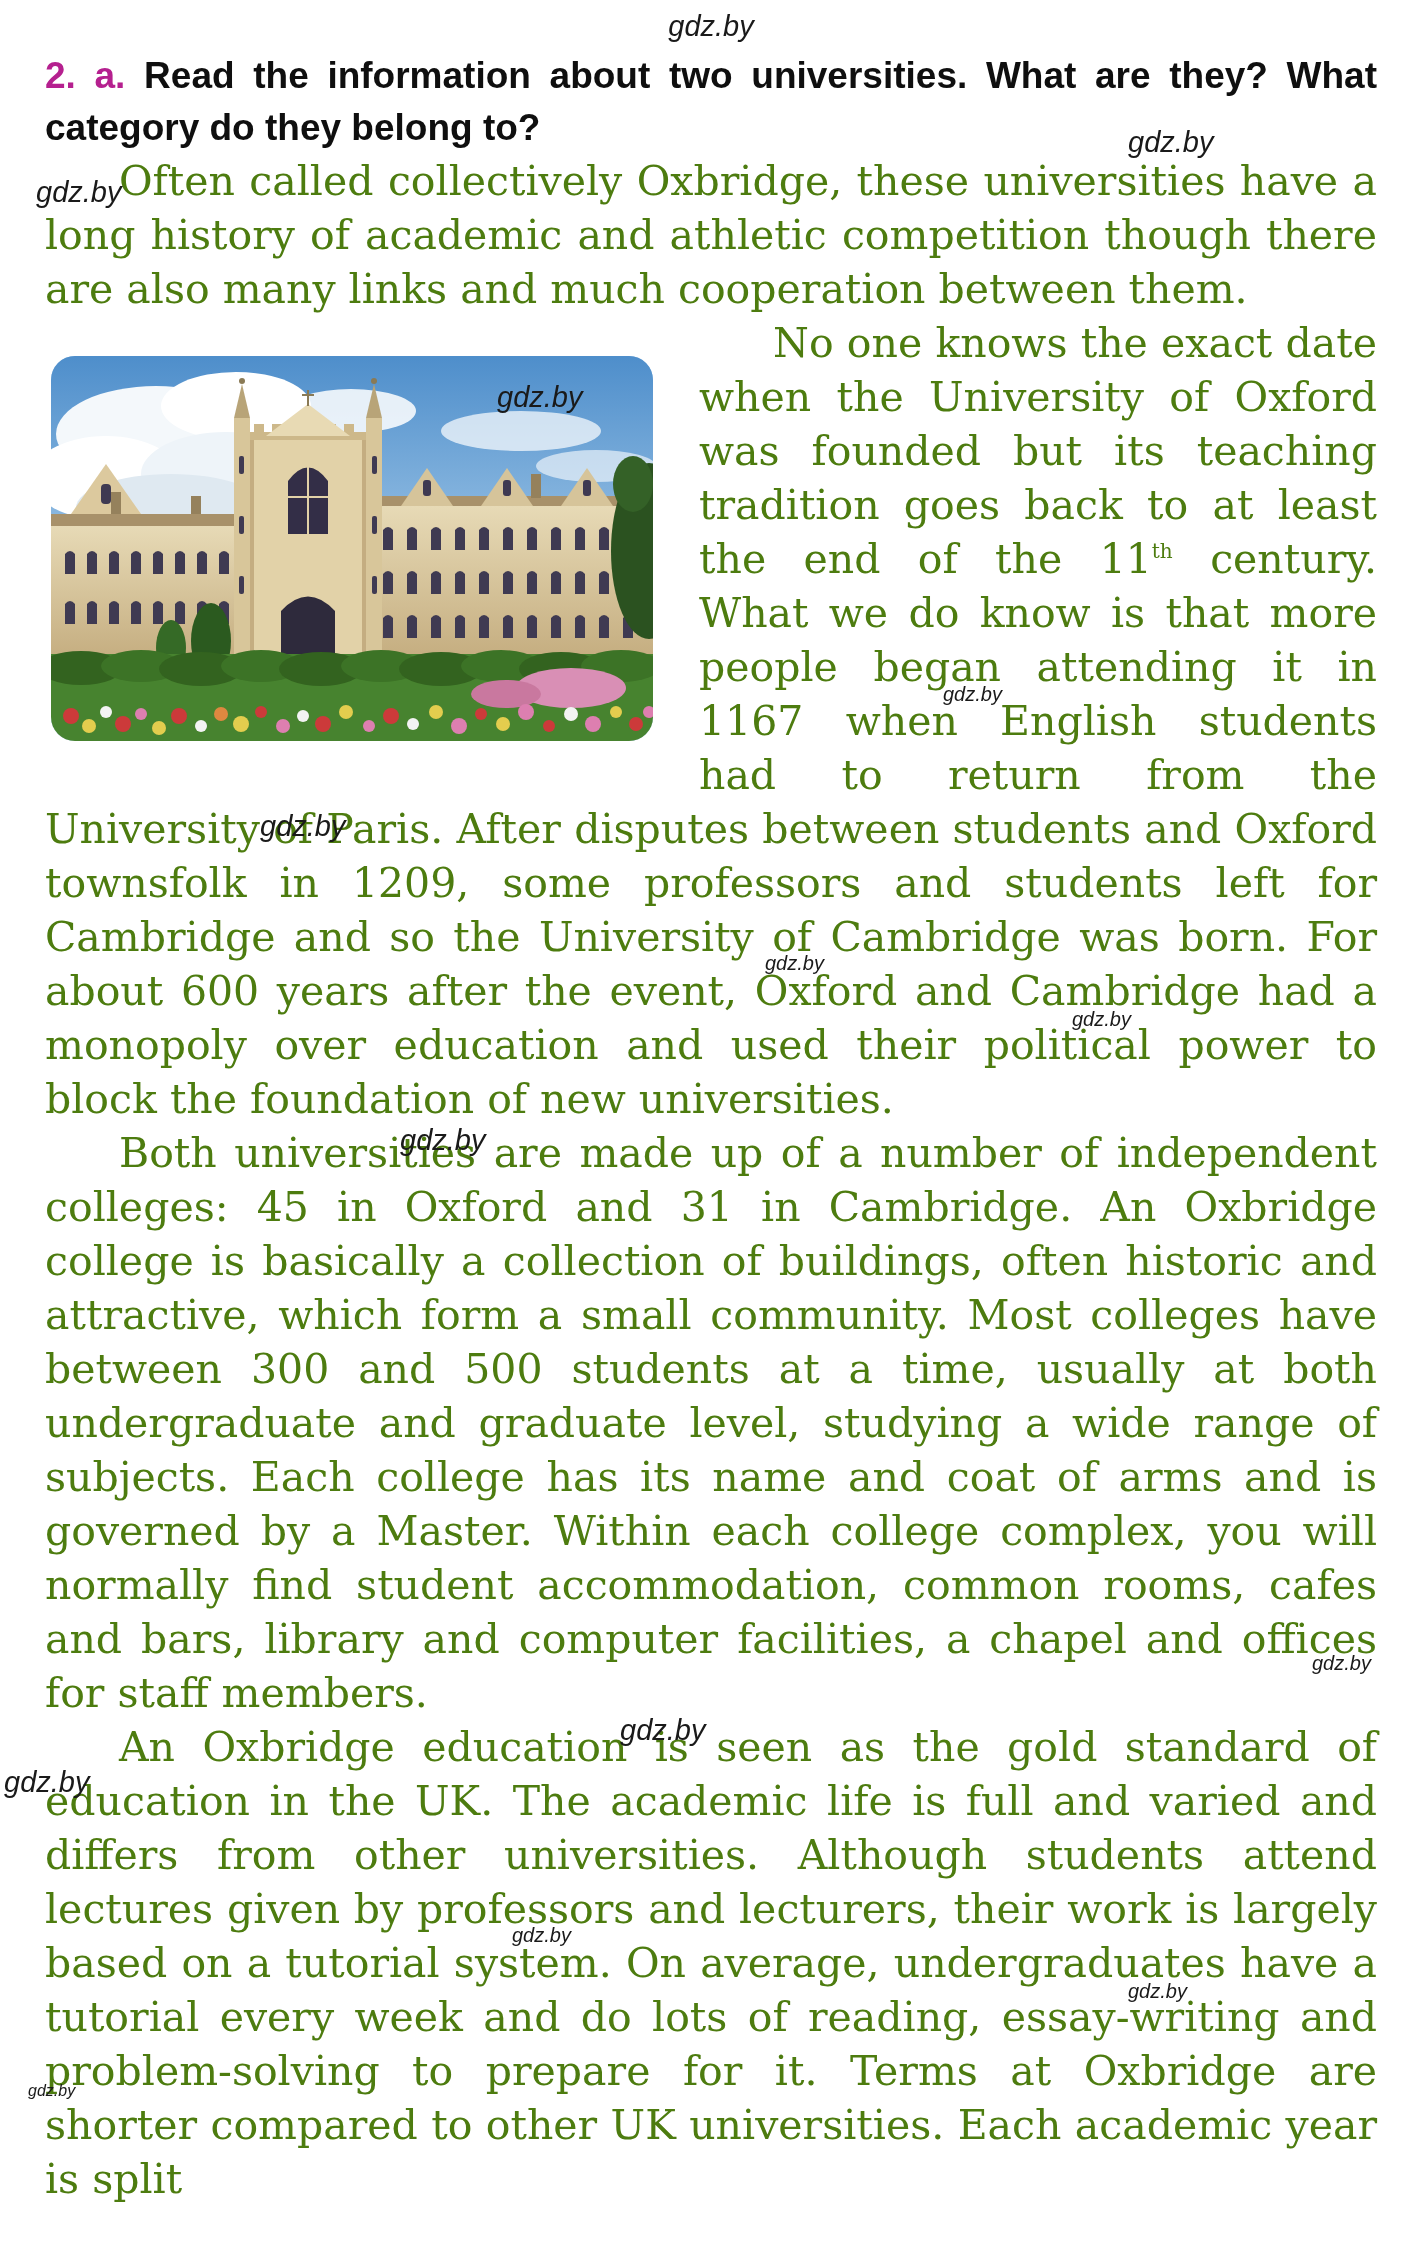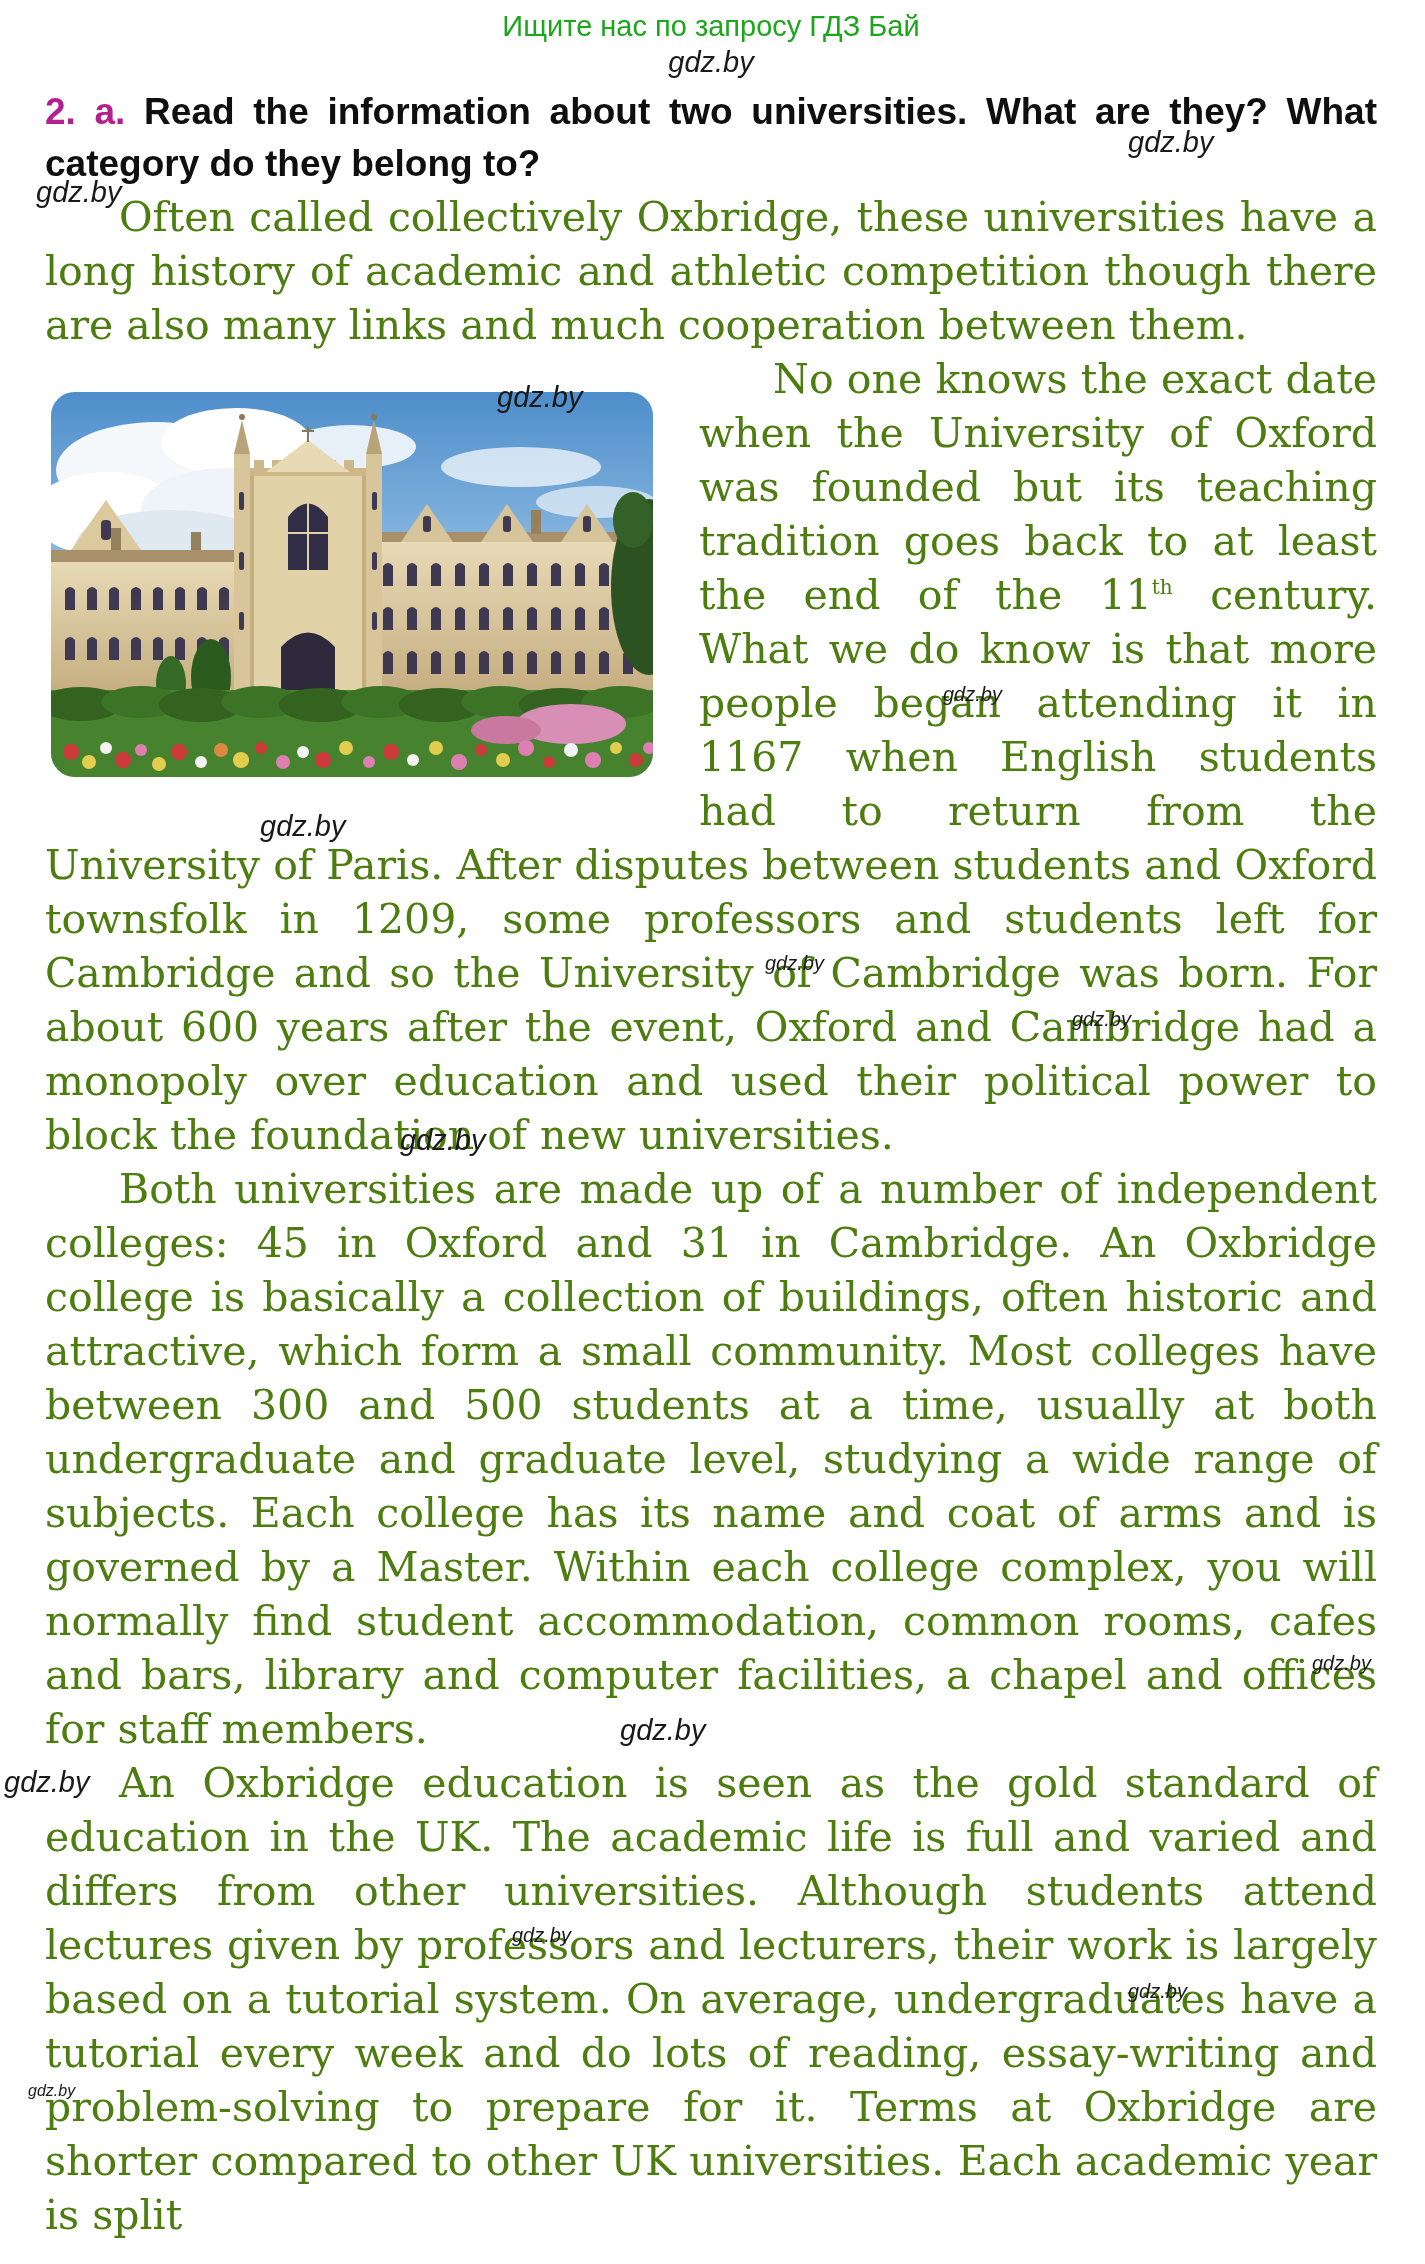--- a/index.html
+++ b/index.html
@@ -57,21 +57,20 @@
   .wm-left2       { left:4px;    top:1766px; }
   .wm-p4a         { left:512px;  top:1924px; }
   .wm-p4b         { left:1128px; top:1980px; }
   .wm-left3       { left:28px;   top:2082px; }
 </style>
 </head>
 <body>
 
 <div class="page">
 
-  <div class="banner">Ищите нас по запросу ГДЗ Бай</div>
   <div class="wm wm-flow">gdz.by</div>
 
   <h2 class="task"><span class="task-number">2. a.</span> <span>Read the information about two universities. What are they? What category do they belong to?</span></h2>
 
   <div class="article">
     <p>Often called collectively Oxbridge, these universities have a long history of academic and athletic competition though there are also many links and much cooperation between them.</p>
 
     <p>
       <span class="photo">
         <svg viewBox="0 0 602 385" xmlns="http://www.w3.org/2000/svg">

